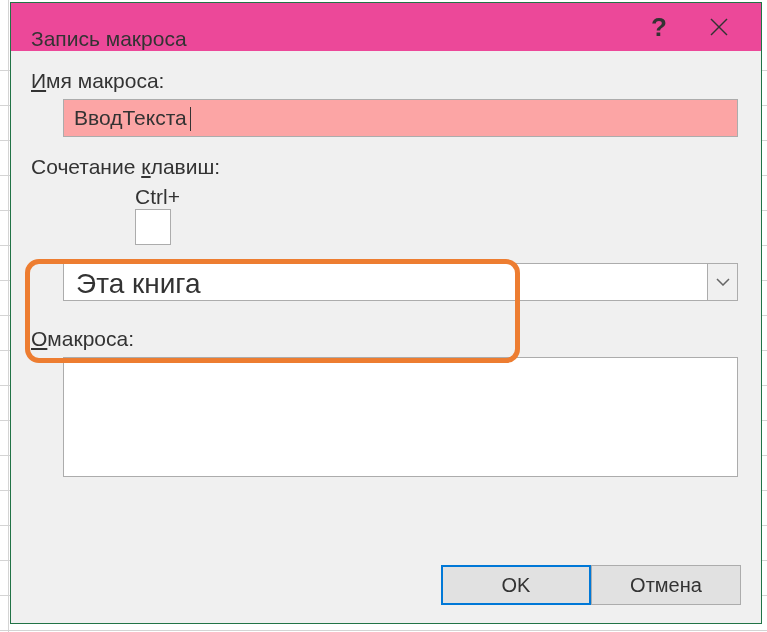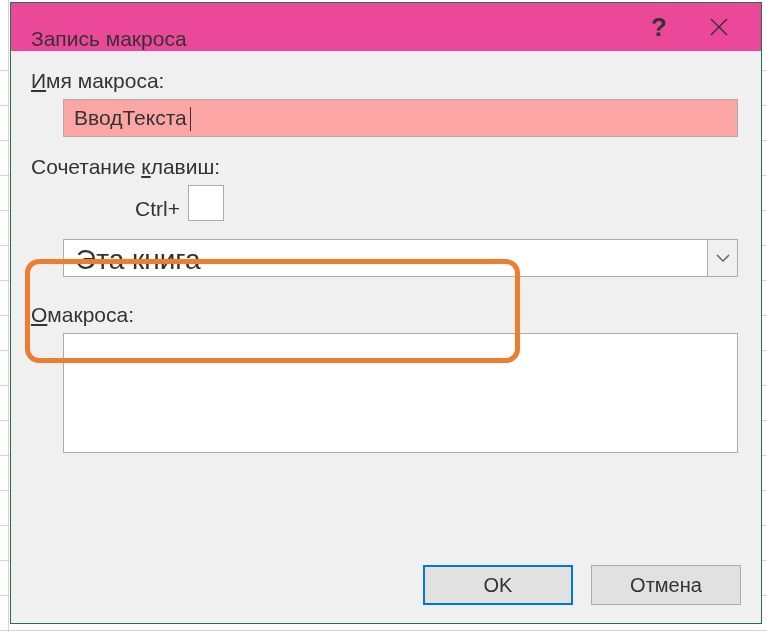--- a/index.html
+++ b/index.html
@@ -108,22 +108,23 @@
     }
     .caret {
       position: absolute;
       top: 8px;
       height: 24px;
       width: 1px;
       background: #333;
     }
     .shortcut-row {
       display: flex;
-      align-items: flex-end;
+      align-items: flex-start;
       margin-left: 104px;
+      flex-direction: column;
     }
     .shortcut-prefix {
       font-size: 21px;
       color: #333;
       margin-right: 8px;
     }
     .shortcut-input {
       width: 36px;
       height: 36px;
       border: 1px solid #acacac;
@@ -188,21 +189,21 @@
       font-size: 20px;
       padding: 6px 10px;
       font-family: inherit;
       resize: none;
     }
     .button-row {
       position: absolute;
       bottom: 18px;
       right: 20px;
       display: flex;
-      gap: 18px;
+      gap: 0;
     }
     .btn {
       width: 150px;
       height: 40px;
       border: 1px solid #acacac;
       background: #e1e1e1;
       font-size: 20px;
       font-family: inherit;
       color: #333;
       cursor: pointer;

